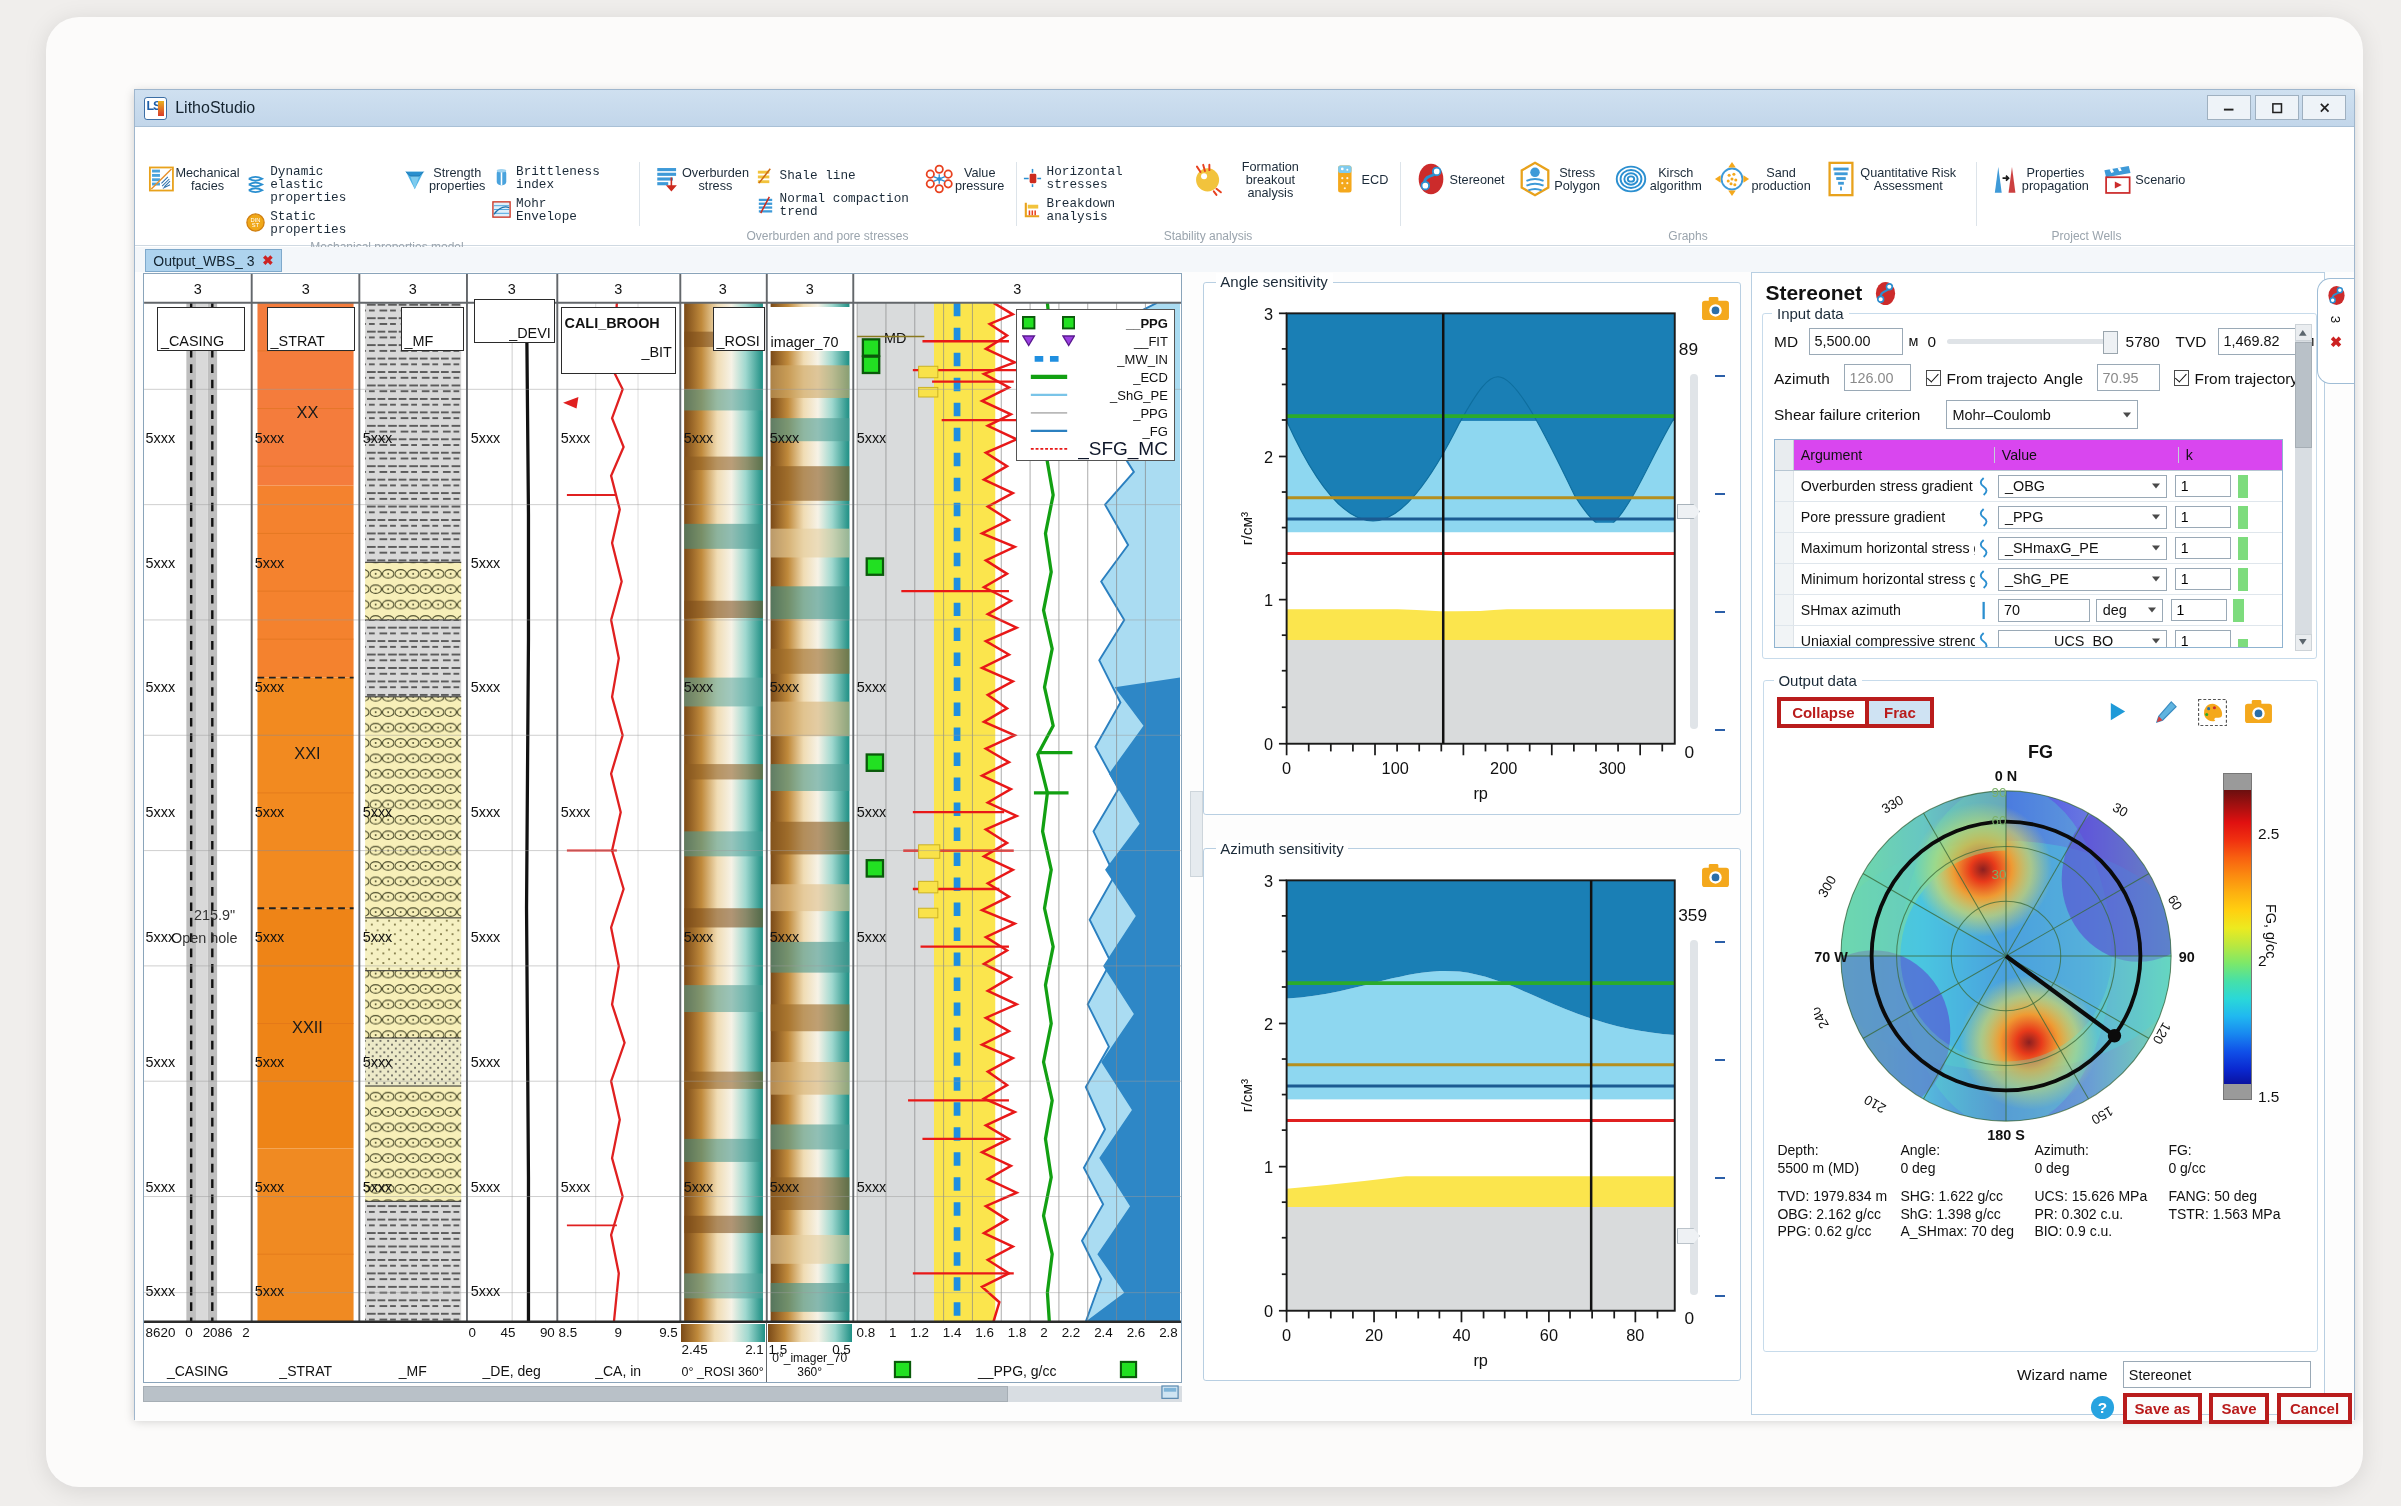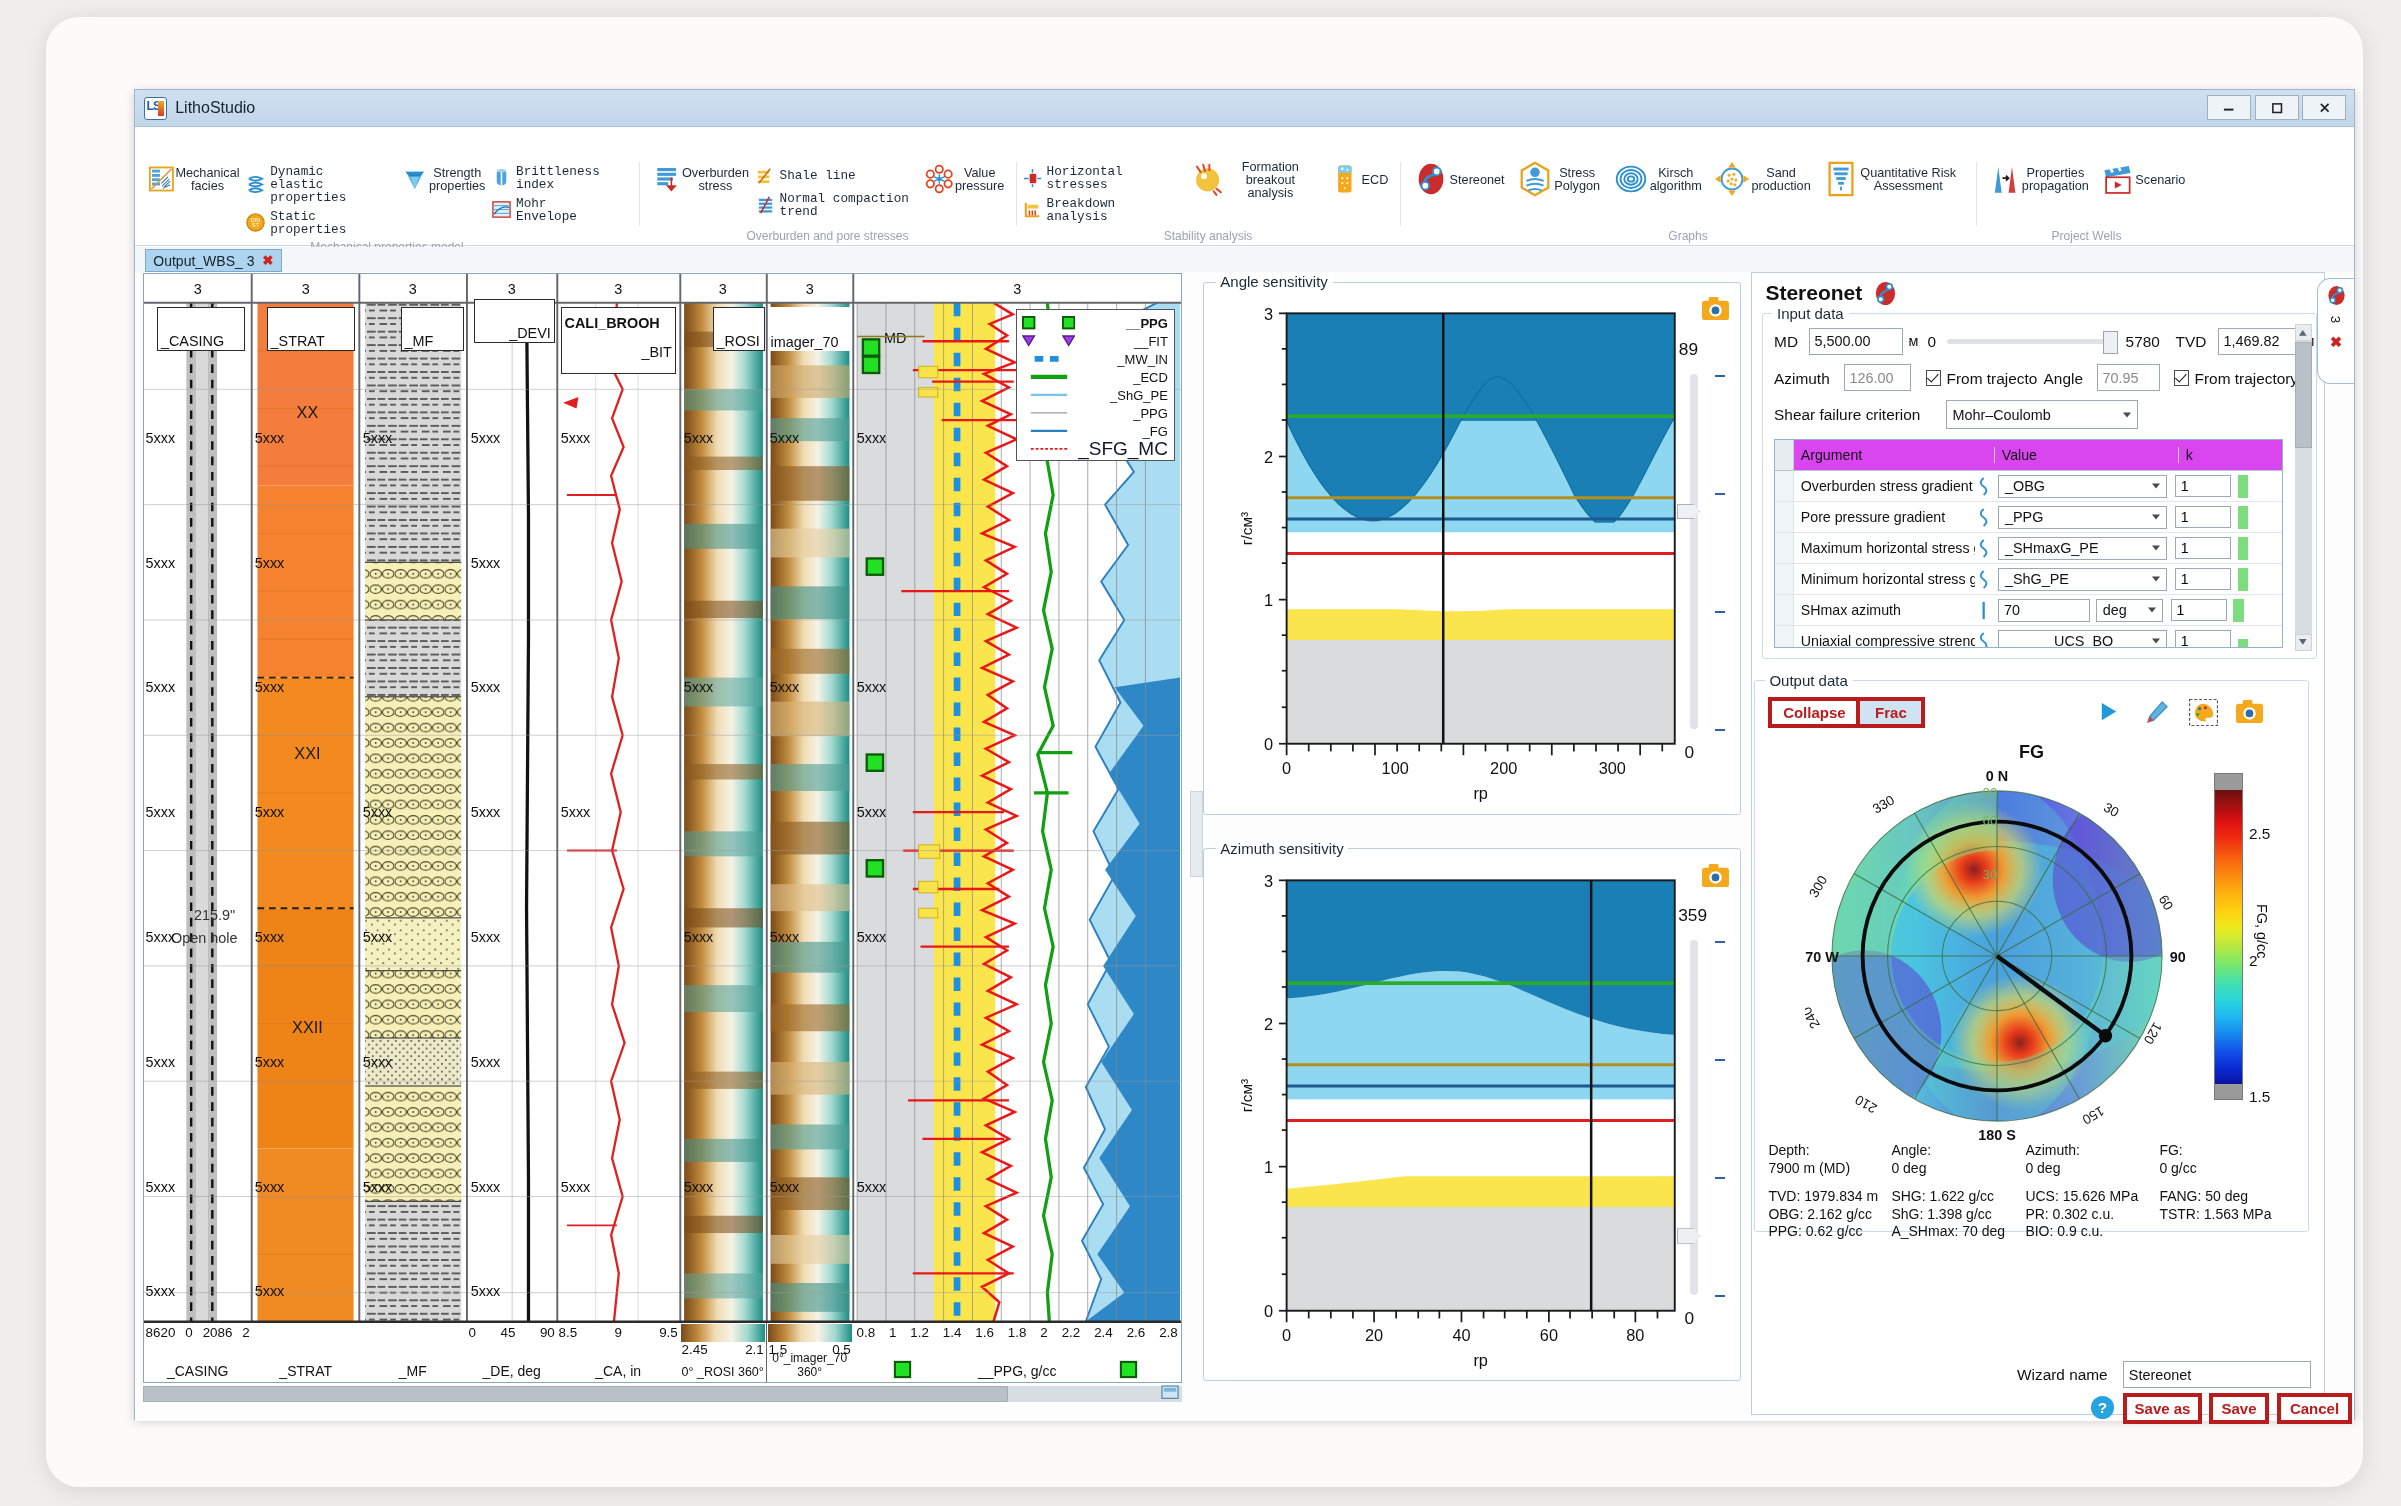--- a/index.html
+++ b/index.html
@@ -1359,21 +1359,21 @@
               </div>
           <div class="sbthumb" style="position:absolute;top:18px;width:17.3px;height:106px"></div>
           <div style="position:absolute;bottom:0;height:17.3px;width:17.3px;background:#eaedf0;border:1px solid #cdd3d8;display:flex;align-items:center;justify-content:center">
             <svg width="9.6" height="7.7" viewBox="0 0 10 8">
                   <path d="M5 7 L1 1 H9 Z" fill="#5c666e"></path>
                 </svg>
               </div>
         </div>
       </div>
 
-      <div class="grp" style="left:2px;top:407px;width:555px;height:552px">
+      <div class="grp" style="left:11px;top:407px;width:555px;height:672px">
         <div class="grptitle">Output data</div>
 
         <div style="position:absolute;left:13.4px;top:15.4px;display:flex">
           <div class="btn" style="width:92px;height:31px;background:#fff">Collapse</div>
           <div class="btn" style="width:65px;height:31px;background:#cfe3f3;border-left:none">Frac</div>
         </div>
 
         <svg style="position:absolute;left:342px;top:19px" width="23" height="23" viewBox="0 0 24 24">
           <path d="M5 3 L20 12 L5 21 Z" fill="#1f9ad8"></path>
             </svg>
@@ -1489,21 +1489,21 @@
         <div style="position:absolute;left:515px;top:223px;font-size:14.4px;color:#111;transform:rotate(90deg);transform-origin:left top;white-space:nowrap">FG, g/cc</div>
 
         <div style="position:absolute;left:13.4px;top:461px;width:526px;font-size:14px;color:#111;line-height:17.3px">
           <div style="display:flex">
             <span style="width:123px">Depth:</span>
             <span style="width:134px">Angle:</span>
             <span style="width:134px">Azimuth:</span>
             <span style="width:134px">FG:</span>
           </div>
           <div style="display:flex">
-            <span style="width:123px">7900 m (MD)</span>
+            <span style="width:123px">5500 m (MD)</span>
             <span style="width:134px">0 deg</span>
             <span style="width:134px">0 deg</span>
             <span style="width:134px">0 g/cc</span>
           </div>
           <div style="height:11.5px"></div>
           <div style="display:flex">
             <span style="width:123px">TVD: 1979.834 m</span>
             <span style="width:134px">SHG: 1.622 g/cc</span>
             <span style="width:134px">UCS: 15.626 MPa</span>
             <span style="width:134px">FANG: 50 deg</span>

